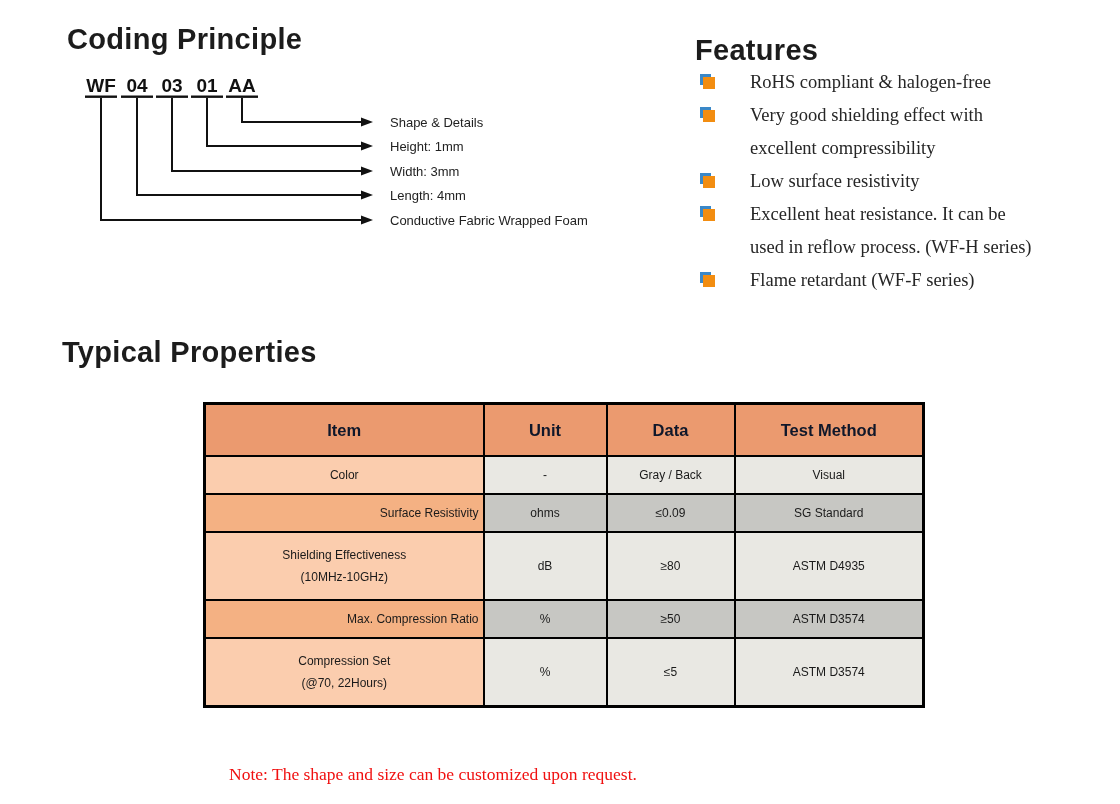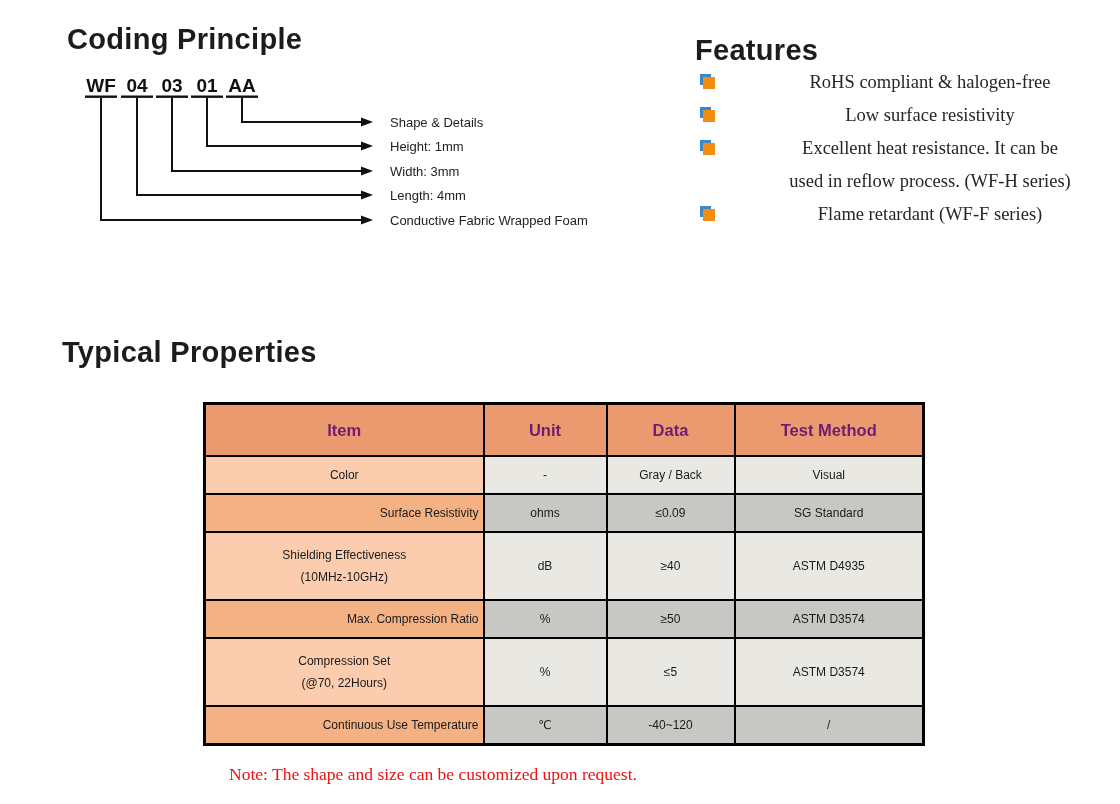--- a/index.html
+++ b/index.html
@@ -24,36 +24,36 @@
   #coding-title{left:55px;top:11px;}
   #features-title{left:683px;top:22px;}
   #typical-title{left:50px;top:324px;}
 
   .diagram-svg{position:absolute;left:80px;top:76px;}
 
   .features-list{
     position:absolute;left:700px;top:66px;width:410px;margin:0;padding:0;list-style:none;
     font-family:"Liberation Serif","DejaVu Serif",serif;font-size:18.5px;color:#262626;
   }
-  .feature-item{position:relative;padding-left:50px;line-height:33px;text-align:center;}
+  .feature-item{position:relative;padding-left:50px;line-height:33px;}
   .bullet{position:absolute;left:0;top:8px;width:16px;height:16px;display:inline-block;}
   .bullet::before{content:"";position:absolute;left:0;top:0;width:11px;height:11px;background:var(--bullet-blue);}
   .bullet::after{content:"";position:absolute;left:3px;top:3px;width:12px;height:12px;background:var(--bullet-orange);}
 
   .props-table{
     position:absolute;left:203px;top:402px;width:719px;
     border-collapse:collapse;table-layout:fixed;color:#1a1a1a;
     border:3px solid #000;
   }
   .props-table th,.props-table td{
     border:2px solid #000;text-align:center;vertical-align:middle;
     padding:4px 4px;line-height:22px;
   }
   .props-table th{
-    background:var(--header-bg);font-size:16.5px;font-weight:700;height:42px;color:#701a75;
+    background:var(--header-bg);font-size:16.5px;font-weight:700;height:42px;color:#0f172a;
   }
   .props-table td{font-size:12px;}
   .props-table tr.single td{height:28px;}
   .props-table tr.tall td{height:58px;}
   .row-light .item-cell{background:var(--item-light);}
   .row-light .val-cell{background:var(--cell-light);}
   .row-dark .item-cell{background:var(--item-dark);text-align:right;}
   .row-dark .val-cell{background:var(--cell-dark);}
   col.c-item{width:279px;} col.c-unit{width:123px;} col.c-data{width:128px;} col.c-test{width:189px;}
 
@@ -107,20 +107,21 @@
     <text x="310" y="99.5">Width: 3mm</text>
     <text x="310" y="123.5">Length: 4mm</text>
     <text x="310" y="148.5">Conductive Fabric Wrapped Foam</text>
   </g>
 </svg>
 
 <h1 class="heading" id="features-title">Features</h1>
 
 <ul class="features-list">
     <li class="feature-item"><span class="bullet"></span><span>RoHS compliant &amp; halogen-free</span></li>
+    <li class="feature-item"><span class="bullet"></span><span>Very good shielding effect with<br>excellent compressibility</span></li>
     <li class="feature-item"><span class="bullet"></span><span>Low surface resistivity</span></li>
     <li class="feature-item"><span class="bullet"></span><span>Excellent heat resistance. It can be<br>used in reflow process. (WF-H series)</span></li>
     <li class="feature-item"><span class="bullet"></span><span>Flame retardant (WF-F series)</span></li>
   </ul>
 
 <h1 class="heading" id="typical-title">Typical Properties</h1>
 
 <table class="props-table">
   <colgroup>
       <col class="c-item">
@@ -145,37 +146,31 @@
       </tr>
       <tr class="row-dark single">
         <td class="item-cell">Surface Resistivity</td>
         <td class="val-cell">ohms</td>
         <td class="val-cell">≤0.09</td>
         <td class="val-cell">SG Standard</td>
       </tr>
       <tr class="row-light tall">
         <td class="item-cell">Shielding Effectiveness<br>(10MHz-10GHz)</td>
         <td class="val-cell">dB</td>
-        <td class="val-cell">≥40</td>
+        <td class="val-cell">≥80</td>
         <td class="val-cell">ASTM D4935</td>
       </tr>
       <tr class="row-dark single">
         <td class="item-cell">Max. Compression Ratio</td>
         <td class="val-cell">%</td>
         <td class="val-cell">≥50</td>
         <td class="val-cell">ASTM D3574</td>
       </tr>
       <tr class="row-light tall">
         <td class="item-cell">Compression Set<br>(@70, 22Hours)</td>
         <td class="val-cell">%</td>
         <td class="val-cell">≤5</td>
         <td class="val-cell">ASTM D3574</td>
       </tr>
-      <tr class="row-dark single">
-        <td class="item-cell">Continuous Use Temperature</td>
-        <td class="val-cell">℃</td>
-        <td class="val-cell">-40~120</td>
-        <td class="val-cell">/</td>
-      </tr>
     </tbody>
 </table>
 
 <div class="note">Note: The shape and size can be customized upon request.</div>
 
 </body></html>

